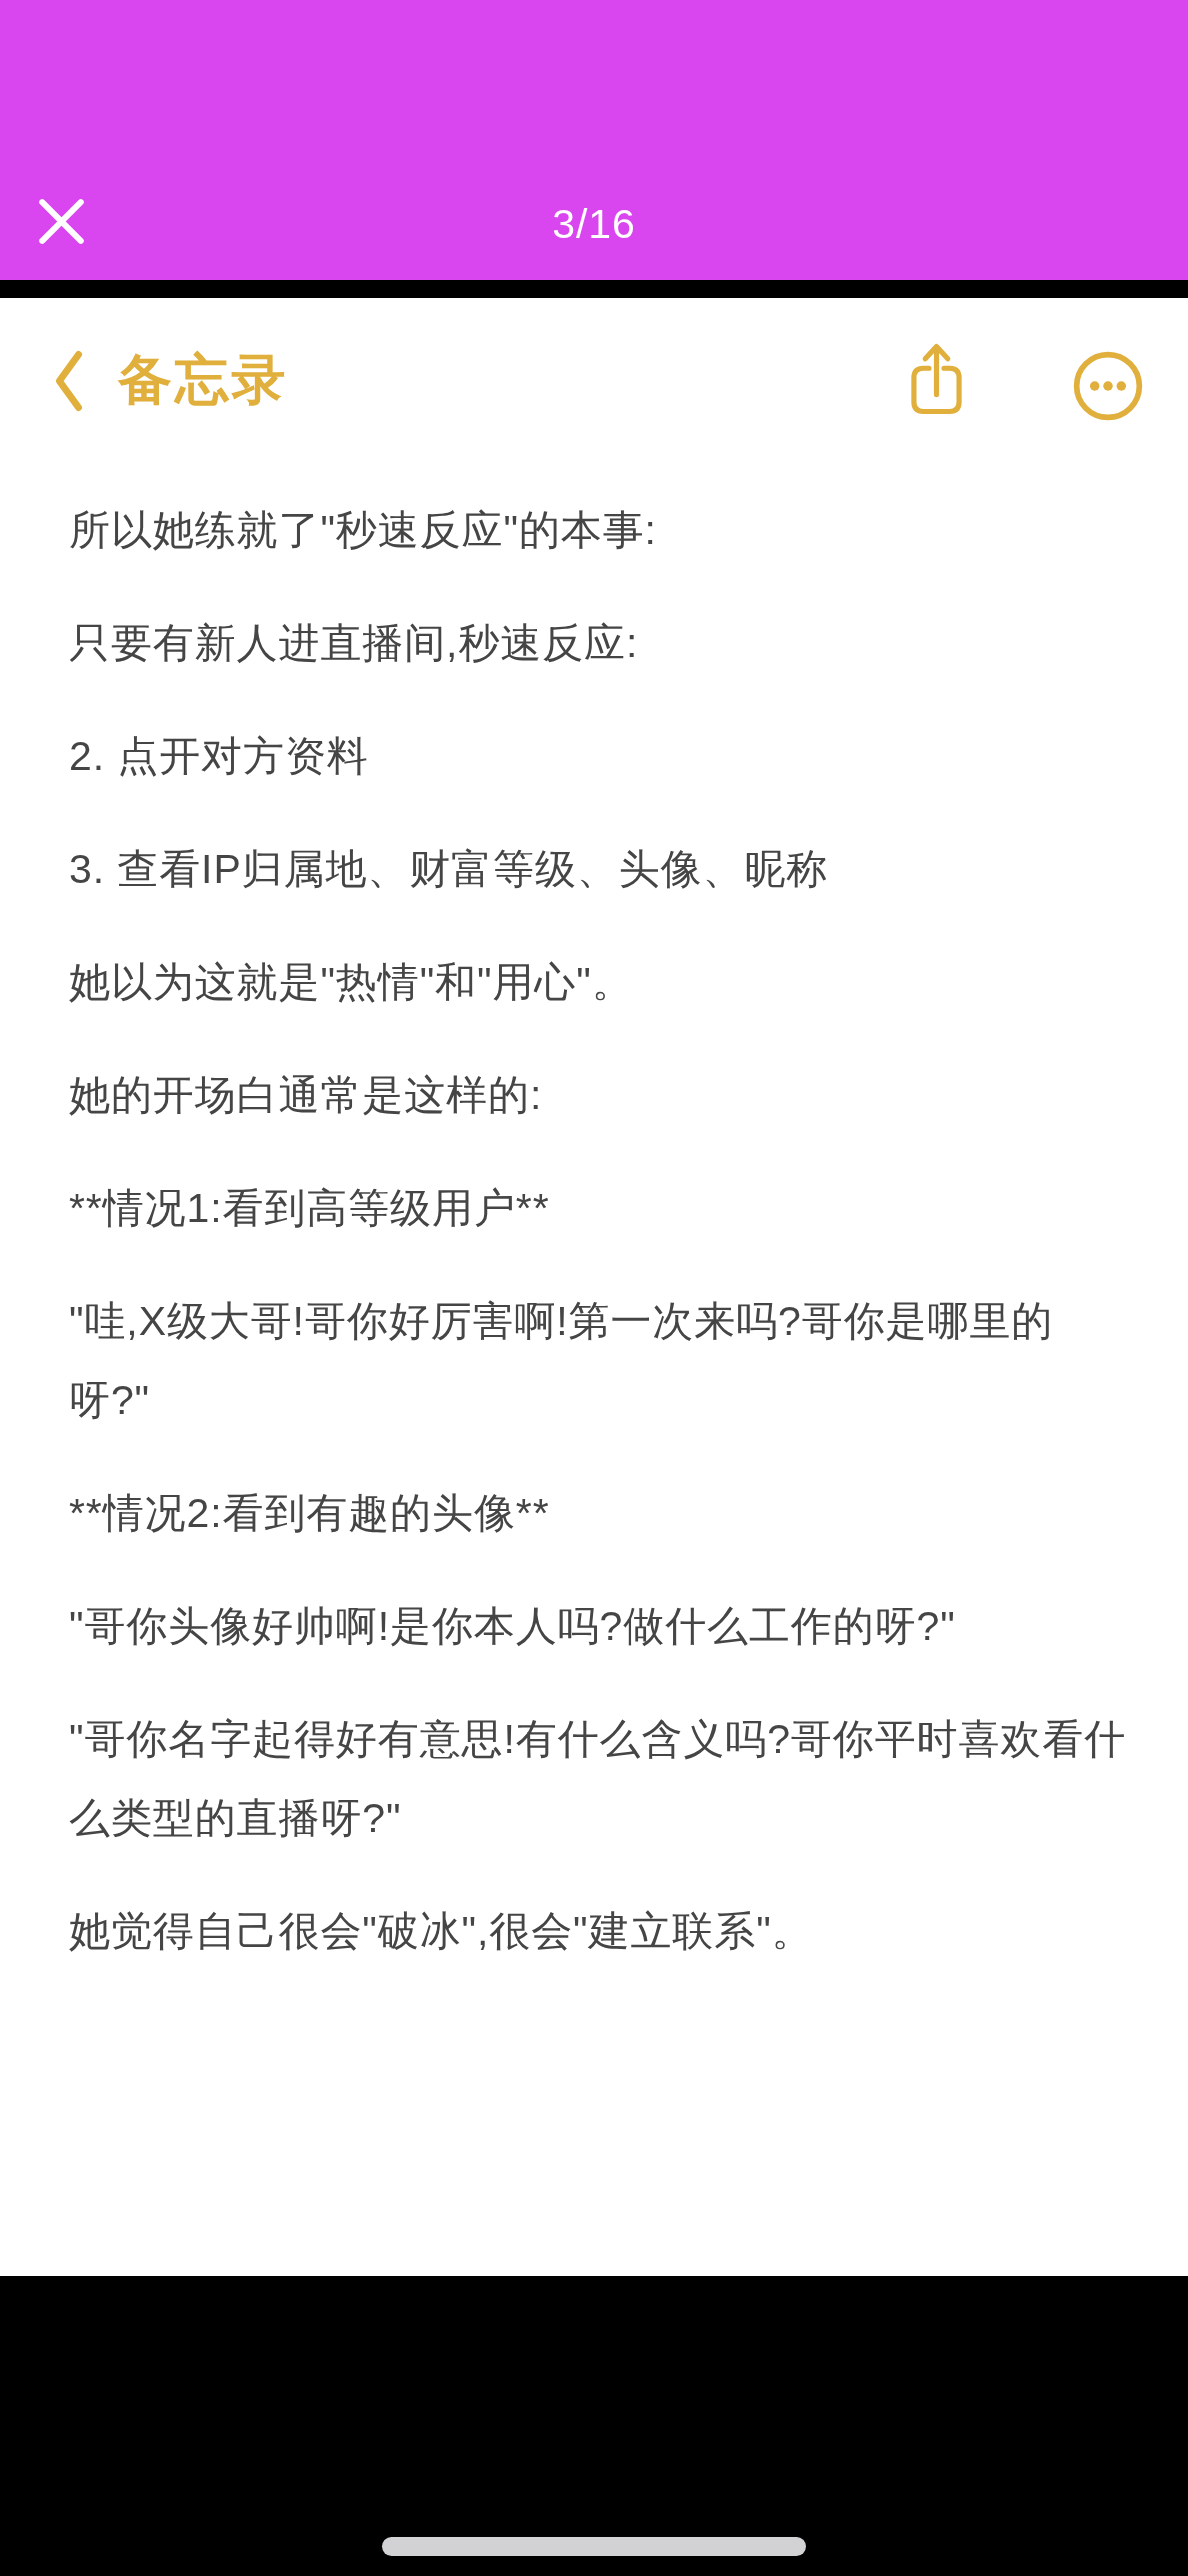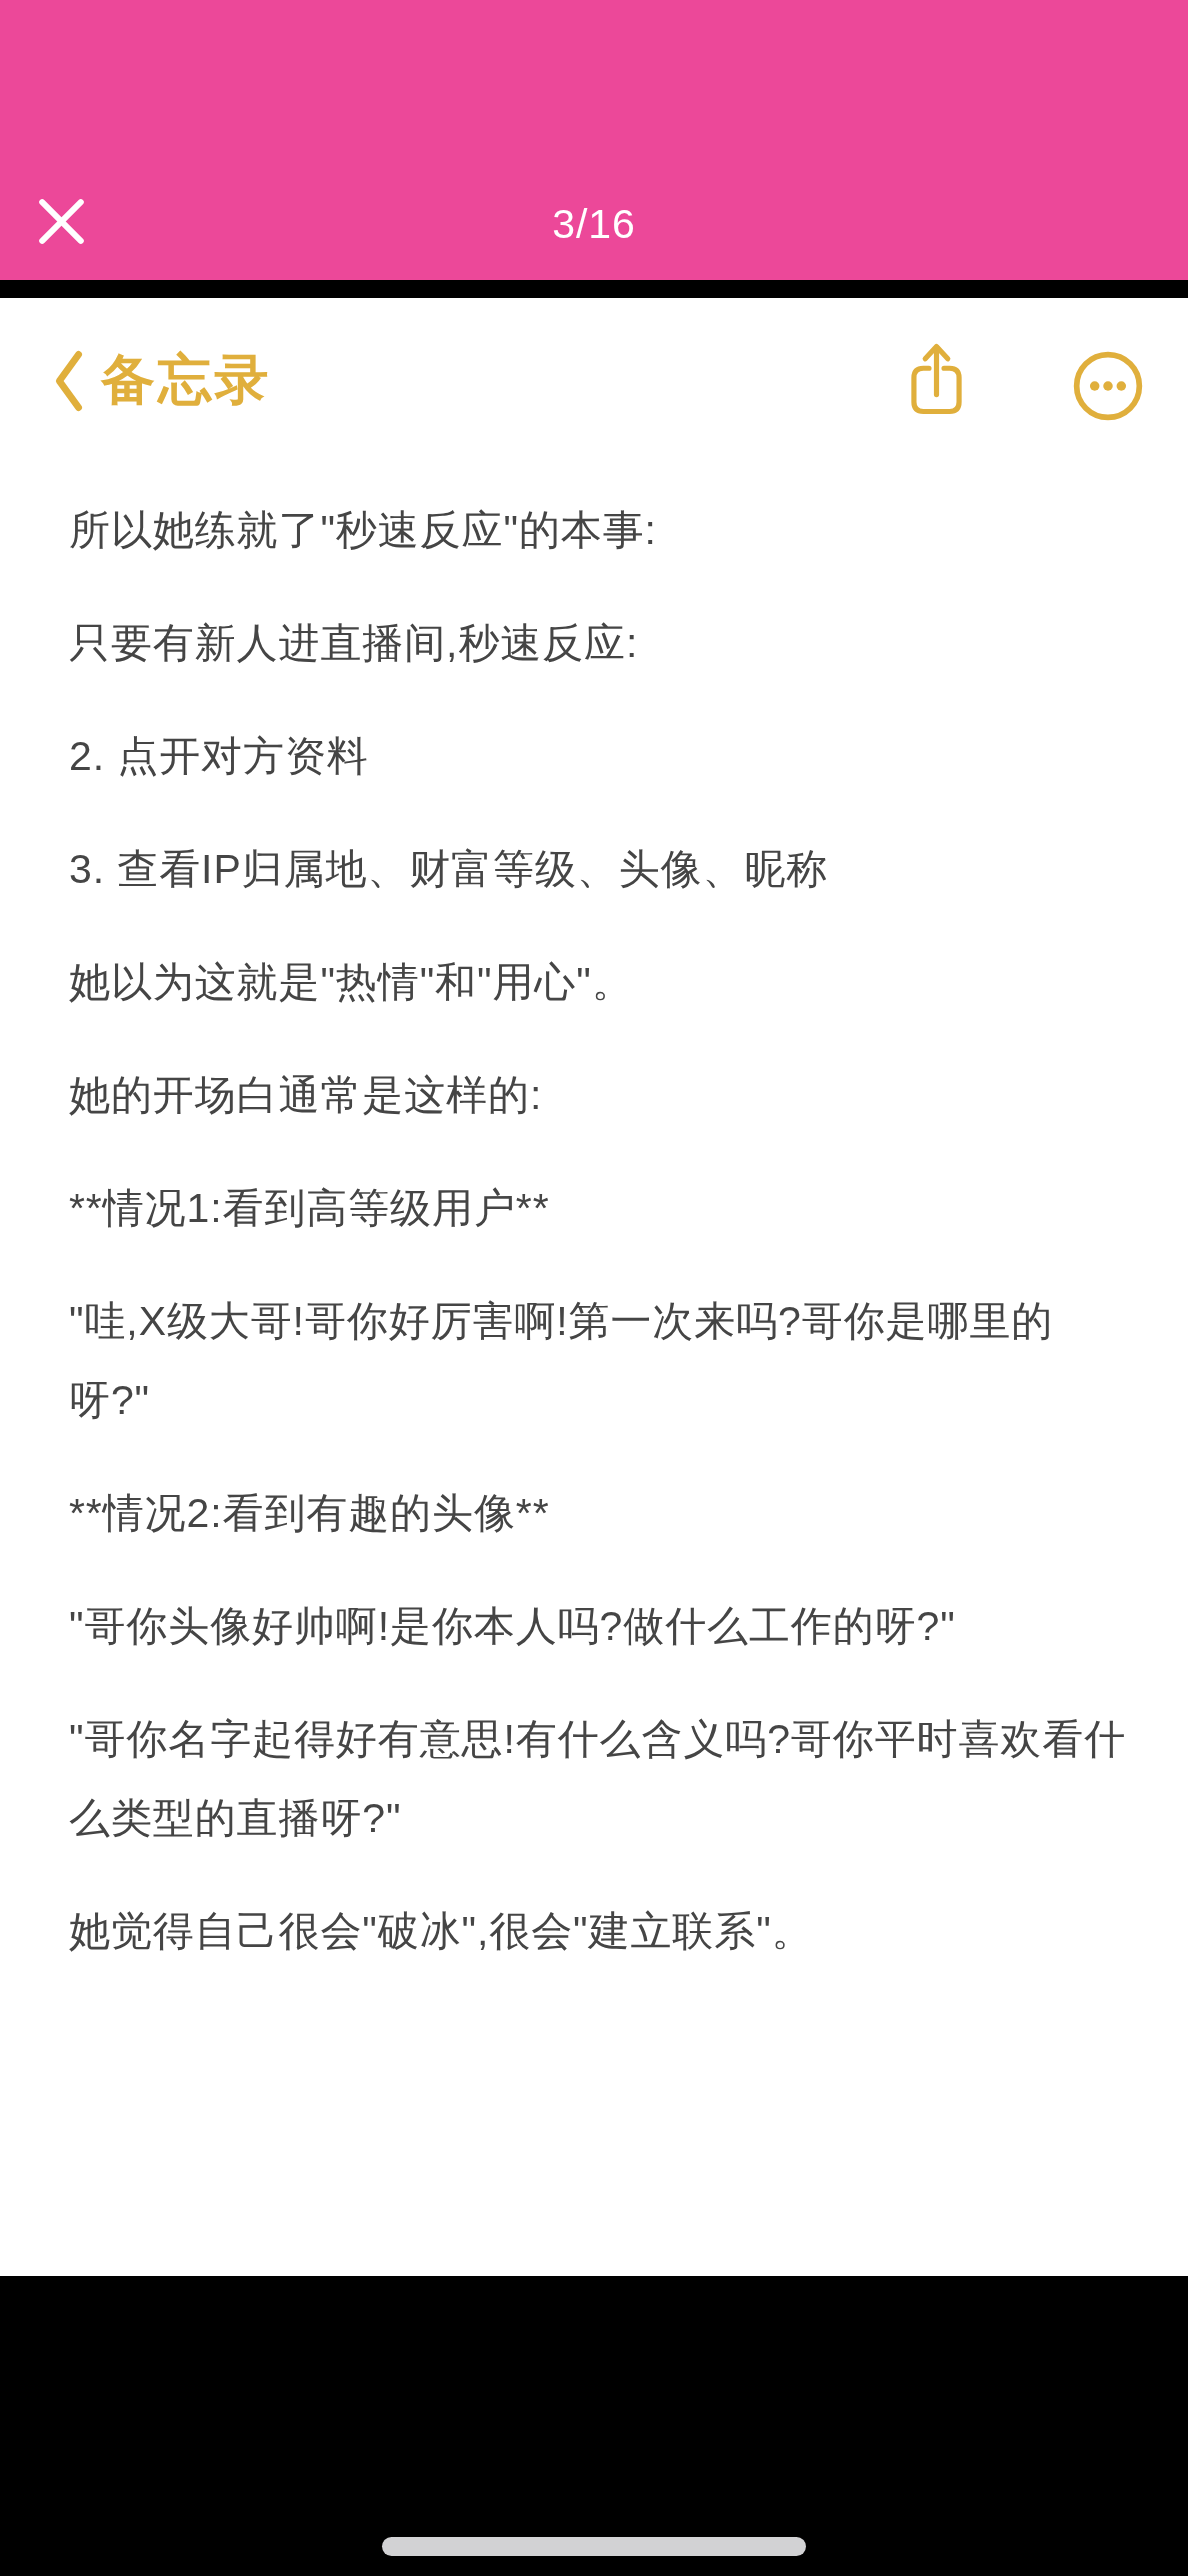--- a/index.html
+++ b/index.html
@@ -3,38 +3,38 @@
 <meta charset="utf-8">
 <style>
   html, body { margin: 0; padding: 0; background: #000; }
   body {
     width: 1188px; height: 2576px; position: relative; overflow: hidden;
     font-family: "Liberation Sans", sans-serif;
   }
   
   .viewer-top {
     position: absolute; top: 0; left: 0; width: 1188px; height: 280px;
-    background: #ec4899;
+    background: #d946ef;
   }
   .close-btn {
     position: absolute; left: 33px; top: 193px; width: 57px; height: 57px;
     background: transparent; border: none; padding: 0; cursor: pointer;
   }
   .page-indicator {
     position: absolute; top: 201px; left: 0; width: 100%;
     text-align: center; color: #ffffff; font-size: 41px; letter-spacing: 0.9px;
   }
   
   .note {
     position: absolute; top: 298px; left: 0; width: 1188px; height: 1978px;
     background: #ffffff;
   }
   .back-btn {
     position: absolute; left: 51px; top: 46px; height: 74px;
-    display: flex; align-items: center; gap: 15px;
+    display: flex; align-items: center; gap: 32px;
     background: none; border: none; padding: 0; cursor: pointer;
     color: #E0AF3C;
   }
   .back-label {
     font-size: 54px; font-weight: 600; letter-spacing: 2.8px; line-height: 1;
     position: relative; top: -1.8px;
   }
   .icon-btn {
     position: absolute; background: none; border: none; padding: 0; cursor: pointer;
   }

